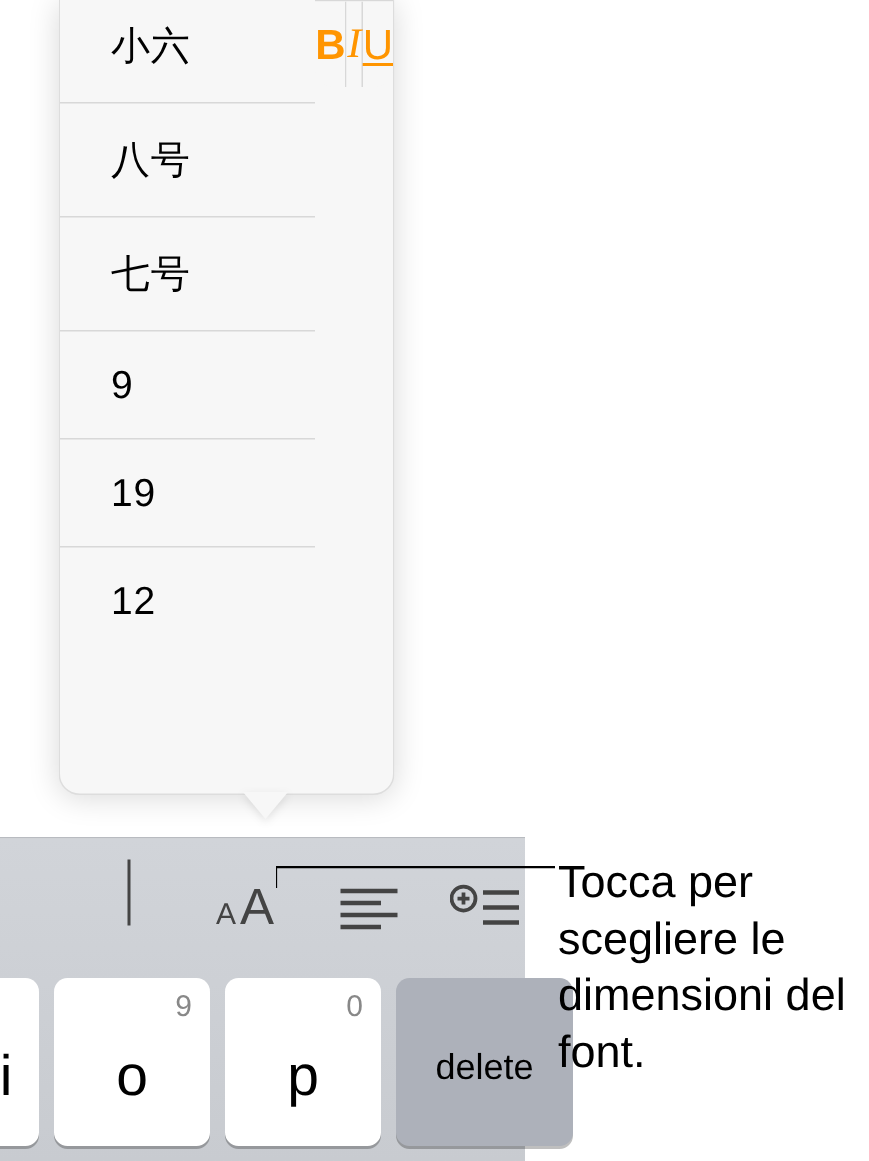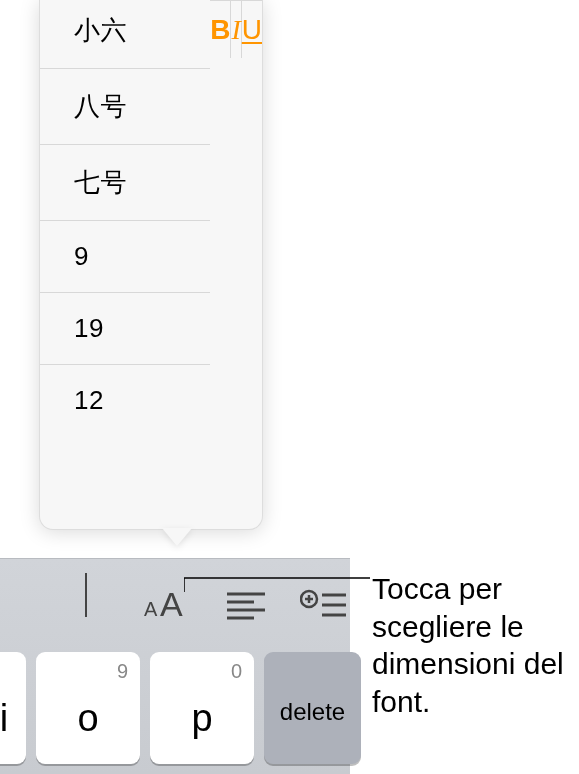--- a/index.html
+++ b/index.html
@@ -140,21 +140,21 @@
       flex-direction: column;
       align-items: center;
       justify-content: center;
       position: relative;
       padding-top: 8px;
     }
     .key-half {
       width: 44px;
     }
     .key-delete {
-      width: 97px;
+      width: 118px;
       background: #adb1ba;
     }
     .key-hint {
       position: absolute;
       top: 8px;
       right: 12px;
       font-size: 20px;
       color: #888;
       font-weight: 300;
     }

